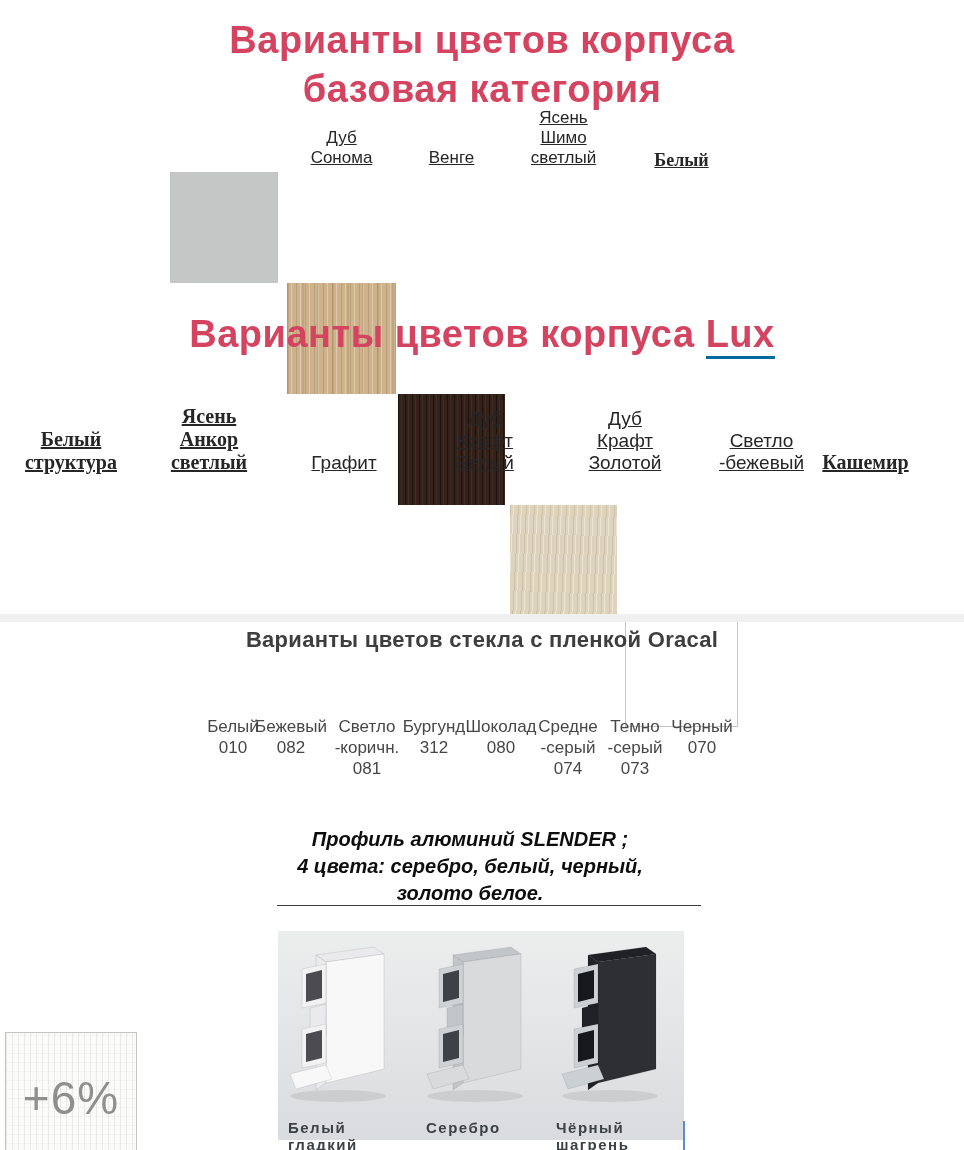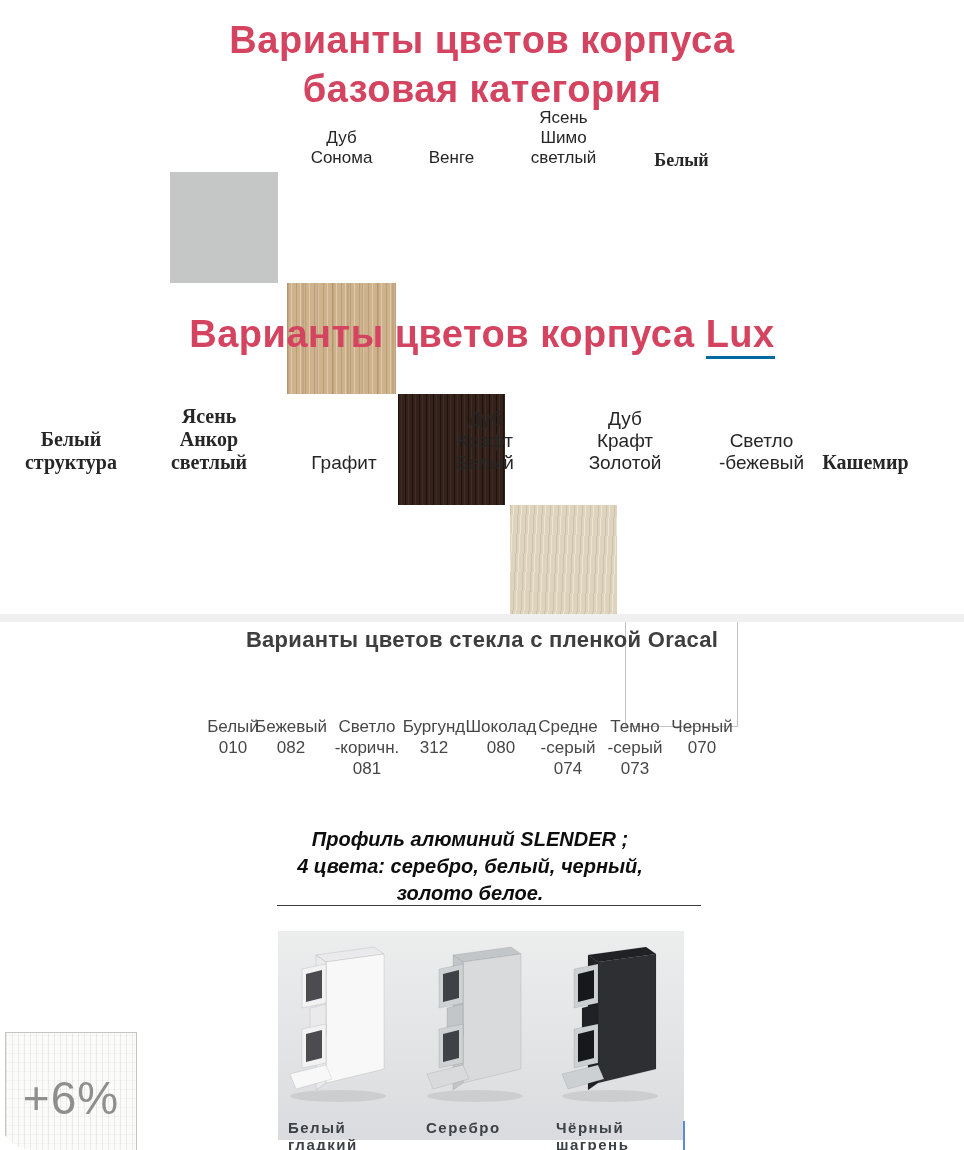--- a/index.html
+++ b/index.html
@@ -1,28 +1,28 @@
 <!DOCTYPE html>
 <html><head>
 <meta charset="utf-8">
 <style>
   html,body{margin:0;padding:0;background:#fff;}
   #page{position:relative;width:964px;height:1150px;background:#ffffff;overflow:hidden;
-        font-family:"Liberation Sans", sans-serif;border-radius:32px;}
+        font-family:"Liberation Sans", sans-serif;}
   .abs{position:absolute;}
   .pre{white-space:pre-line;}
 
   
   .main-title{width:964px;color:#d4435f;font-weight:bold;font-size:38px;line-height:49px;
               text-align:center;letter-spacing:0.5px;}
   .lux-underline{border-bottom:3px solid #0369a1;padding-bottom:1px;}
 
   
   .sw-label{display:flex;align-items:flex-end;justify-content:center;
-            font-size:17px;line-height:20px;color:#262626;text-align:center;}
+            font-size:17px;line-height:20px;color:#262626;text-align:center;text-decoration:underline;}
   .lux-label{font-size:19px;line-height:22px;}
   .serif{font-family:"Liberation Serif", serif;font-weight:bold;font-size:18px;}
   .lux-label.serif{font-size:20px;line-height:23px;}
   .lift-lg{padding-bottom:18px;}
   .lift-sm{padding-bottom:10px;}
 
   
   .swatch{position:relative;overflow:hidden;box-sizing:border-box;}
   .swatch.bordered{border:1px solid #c4c4c4;}
   .swatch::after{content:"";position:absolute;inset:0;pointer-events:none;}

